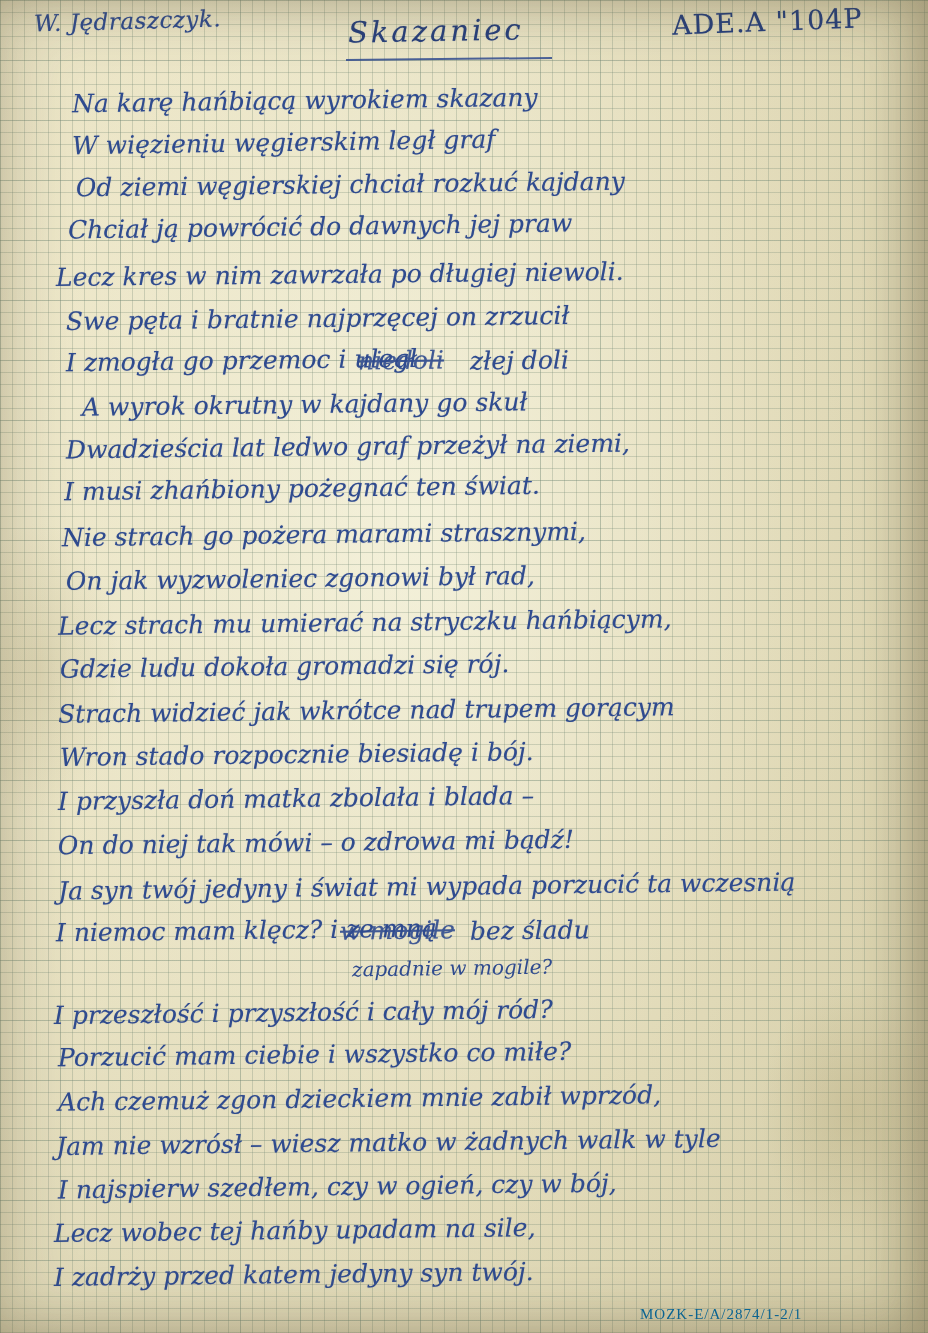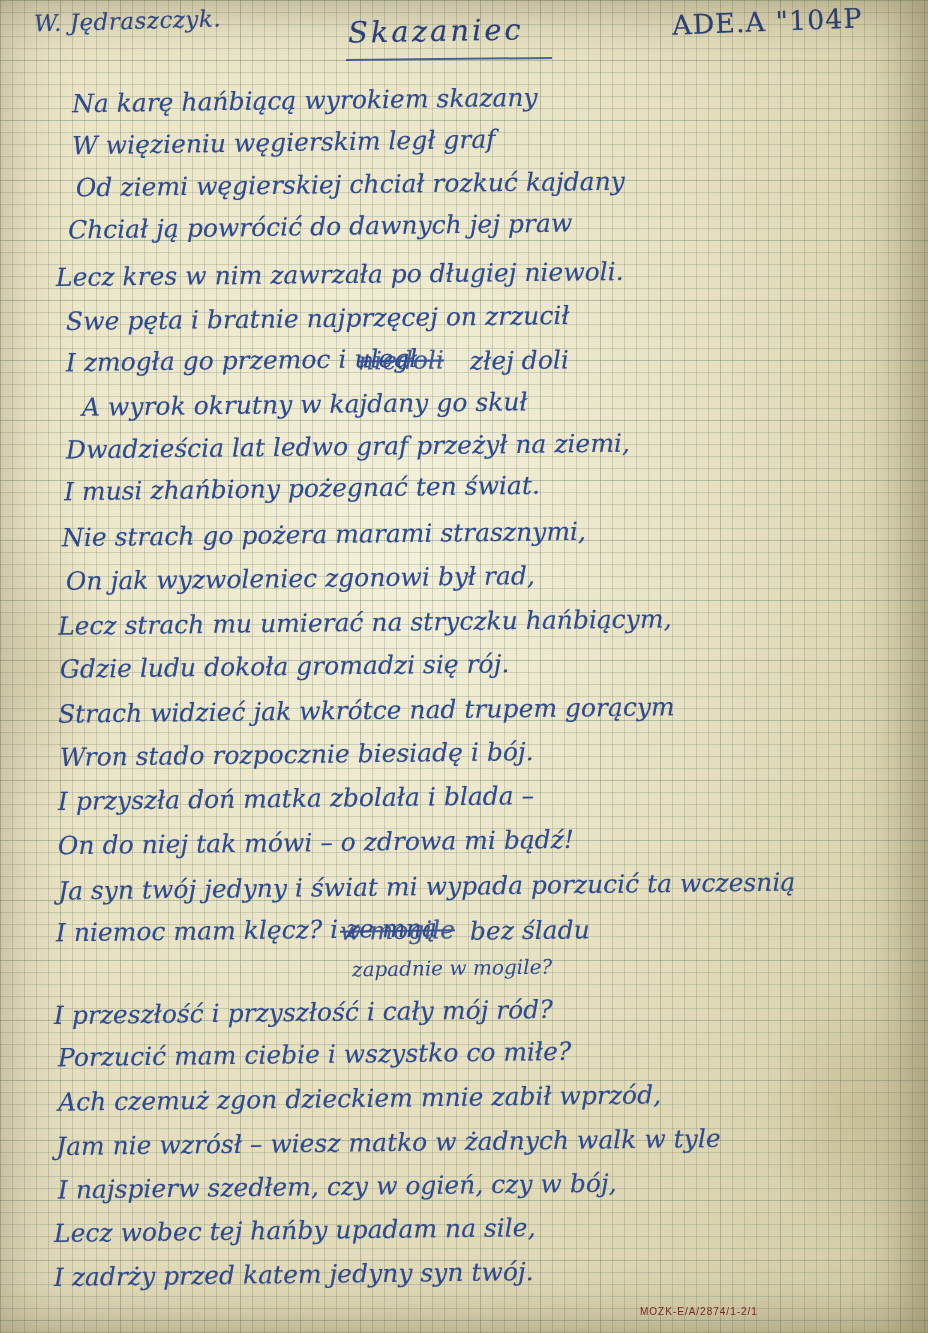--- a/index.html
+++ b/index.html
@@ -109,24 +109,24 @@
     position: absolute;
     font-family: "DejaVu Serif", serif;
     font-style: italic;
     color: #2f4b8f;
     font-size: 19px;
     white-space: nowrap;
   }
   .footer-code {
     position: absolute;
     left: 640px; top: 1306px;
-    font-size: 10px;
+    font-size: 15px;
     font-style: normal;
-    font-family: Liberation Sans, sans-serif;
-    color: #7f1d1d;
+    font-family: Liberation Serif, serif;
+    color: #0369a1;
     letter-spacing: 1px;
   }
   .smudge {
     position: absolute;
     border-radius: 50%;
     pointer-events: none;
   }
 </style>
 </head>
 <body>

